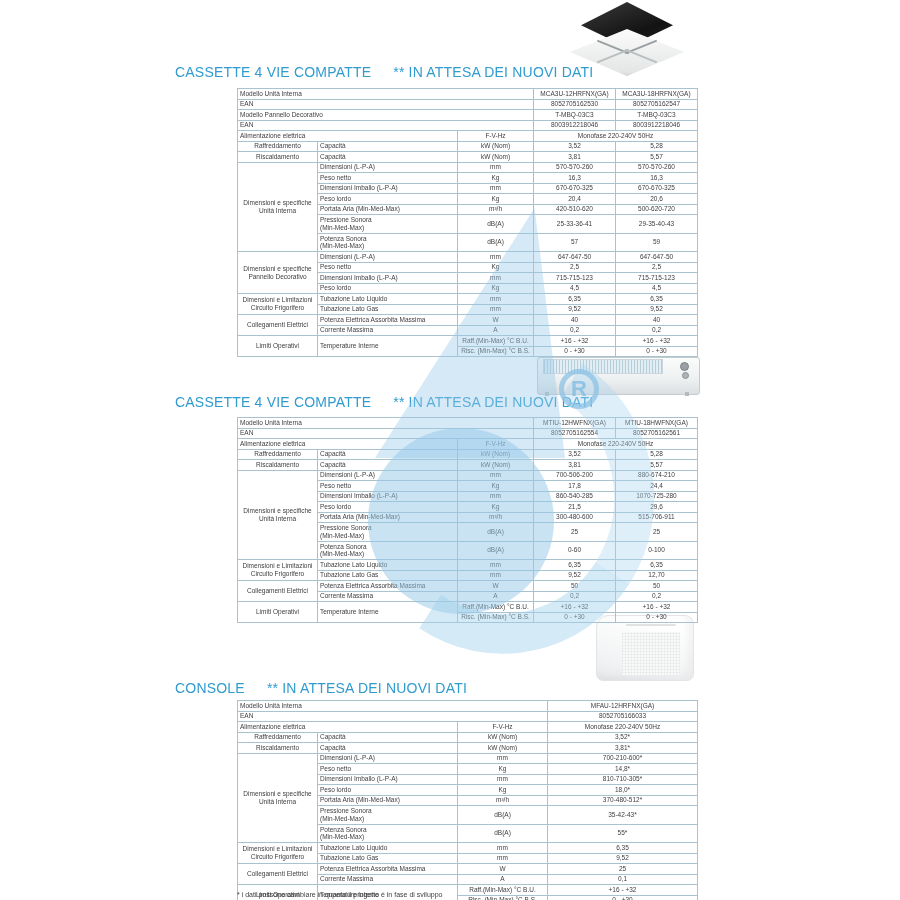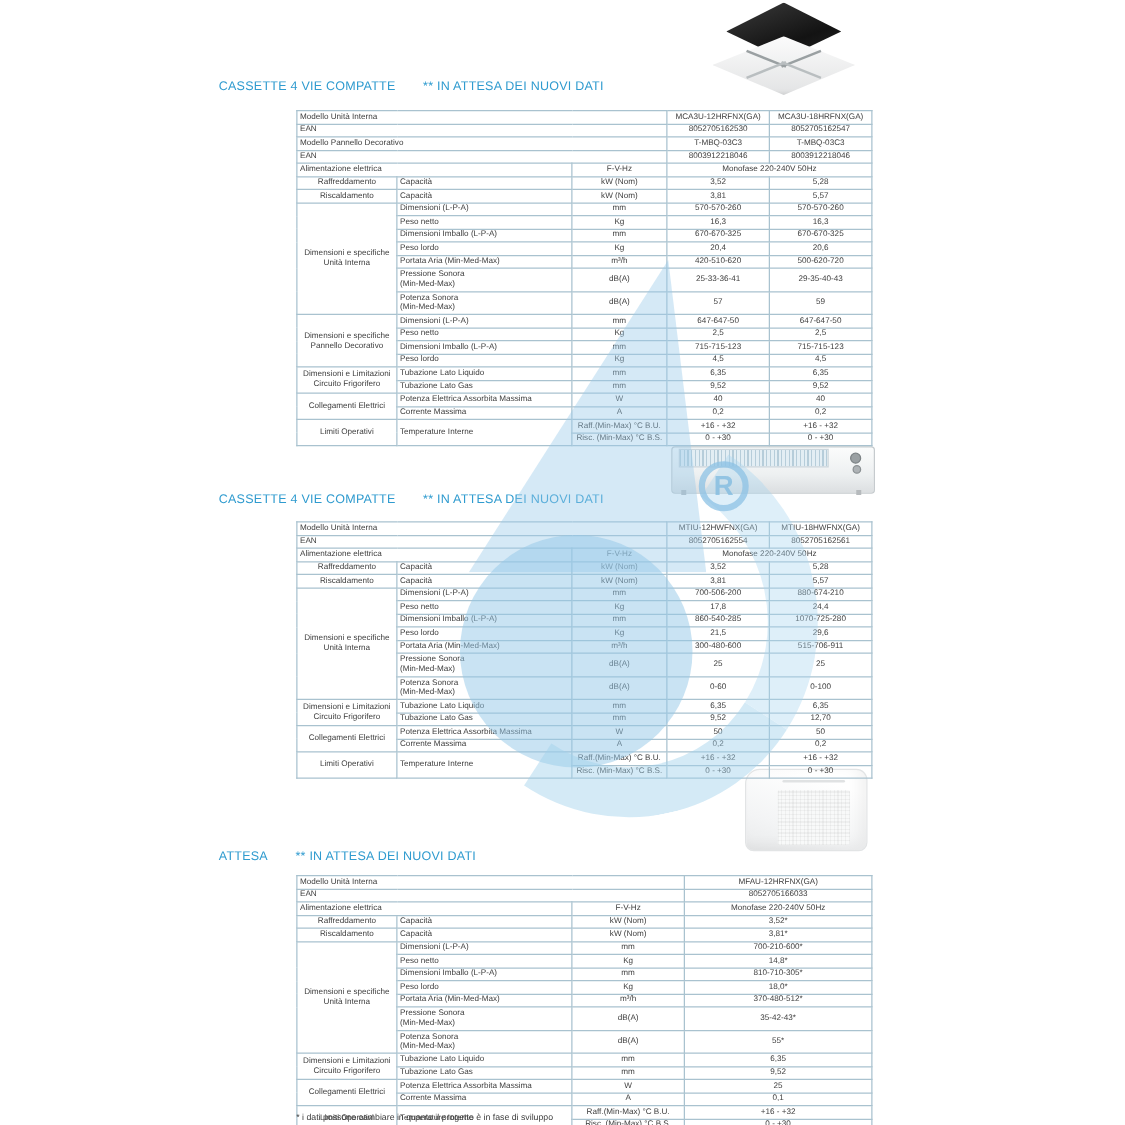--- a/index.html
+++ b/index.html
@@ -1,20 +1,20 @@
 <!DOCTYPE html>
 <html><head>
 <meta charset="utf-8">
 <style>
   html,body{margin:0;padding:0;background:#ffffff;}
   body{font-family:"Liberation Sans", sans-serif;}
   .page{position:relative;width:900px;height:900px;background:#ffffff;overflow:hidden;}
 
   
-  .sec-title{position:absolute;left:175px;color:#2F9BCF;font-size:10px;font-weight:400;letter-spacing:.2px;white-space:nowrap;z-index:3;}
+  .sec-title{position:absolute;left:175px;color:#2F9BCF;font-size:14px;font-weight:400;letter-spacing:.2px;white-space:nowrap;z-index:3;}
   .sec-title .note{margin-left:22px;}
 
   
   .table-host{position:absolute;left:237px;z-index:3;}
   .spec-table{border-collapse:collapse;table-layout:fixed;width:460px;font-size:6.5px;color:#3d3d3d;background:transparent;}
   .spec-table td{border:1px solid #A9C2CF;padding:0 2px;height:9.5px;line-height:7.6px;overflow:hidden;}
   .spec-table tr.tall td{height:17.5px;}
   .spec-table td.lbl{text-align:left;white-space:nowrap;}
   .spec-table td.grp{text-align:center;white-space:normal;}
   .spec-table td.nm{text-align:left;white-space:nowrap;}
@@ -368,21 +368,21 @@
           <tr>
             <td class="unit">Risc. (Min-Max) °C B.S.</td>
             <td class="val">0 - +30</td>
             <td class="val">0 - +30</td>
           </tr>
         </tbody>
       </table>
     </div>
 
   <div class="sec-title" style="top:680px;">
-    <span>ATTESA</span><span class="note">** IN ATTESA DEI NUOVI DATI</span>
+    <span>CONSOLE</span><span class="note">** IN ATTESA DEI NUOVI DATI</span>
   </div>
   <div class="table-host" style="top:700px;">
       <table class="spec-table">
         <colgroup>
           <col style="width: 80px;">
           <col style="width: 140px;">
           <col style="width: 90px;">
           <col style="width: 150px;">
         </colgroup>
         <tbody>

